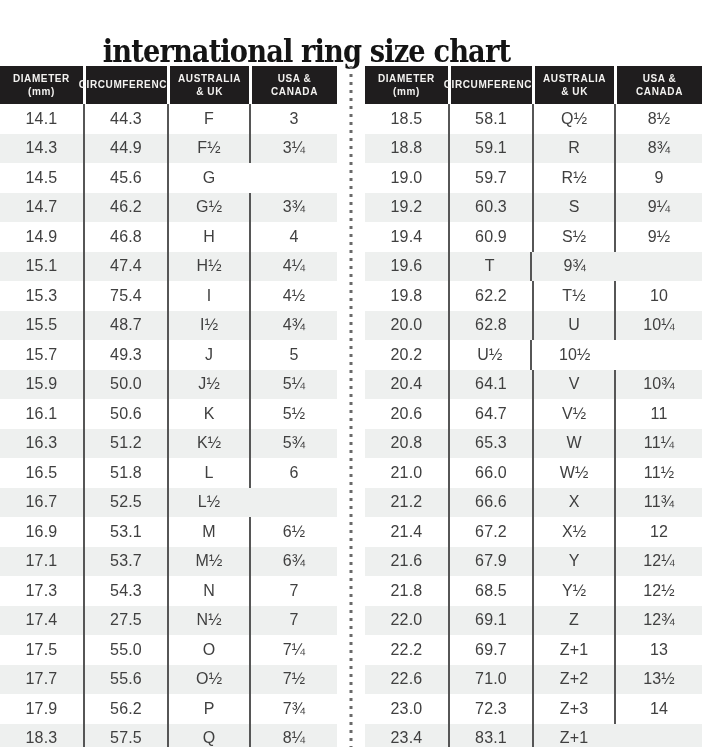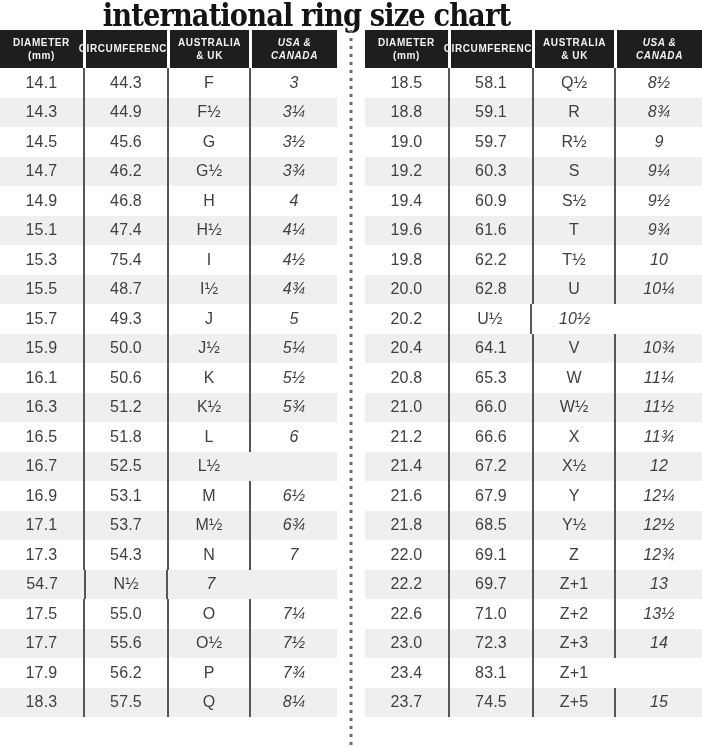--- a/index.html
+++ b/index.html
@@ -10,20 +10,21 @@
     height: 747px;
     background: #ffffff;
     font-family: "Liberation Sans", sans-serif;
     overflow: hidden;
   }
   .title-wrap {
     width: 612px;
     height: 30px;
     text-align: center;
     white-space: nowrap;
+    margin-top: 36px;
   }
   .page-title {
     display: inline-block;
     font-family: "DejaVu Serif", serif;
     font-weight: 800;
     font-size: 31px;
     line-height: 30px;
     letter-spacing: -1px;
     color: #141414;
     transform: scaleX(0.88);
@@ -76,21 +77,21 @@
     align-items: center;
     justify-content: center;
     font-size: 16px;
     color: var(--cell-text, #404040);
     letter-spacing: 0.2px;
   }
   .td + .td { border-left: 2px solid var(--divider, #565656); }
   .col-1 { width: 24.6%; flex: 0 0 24.6%; }
   .col-2 { width: 25.0%; flex: 0 0 25.0%; }
   .col-3 { width: 24.3%; flex: 0 0 24.3%; text-align: center; }
-  .col-4 { width: 26.1%; flex: 0 0 26.1%; font-style: italic; }
+  .col-4 { width: 26.1%; flex: 0 0 26.1%; }
   .dotted-divider {
     width: 28px;
     flex: 0 0 28px;
     position: relative;
   }
   .dotted-divider::before {
     content: "";
     position: absolute;
     left: 50%;
     transform: translateX(-50%);
@@ -140,21 +141,20 @@
           <div class="tr">
             <div class="td col-1">14.3</div>
             <div class="td col-2">44.9</div>
             <div class="td col-3">F½</div>
             <div class="td col-4">3¼</div>
           </div>
           <div class="tr">
             <div class="td col-1">14.5</div>
             <div class="td col-2">45.6</div>
             <div class="td col-3">G</div>
-            <div class="td col-4">3½</div>
           </div>
           <div class="tr">
             <div class="td col-1">14.7</div>
             <div class="td col-2">46.2</div>
             <div class="td col-3">G½</div>
             <div class="td col-4">3¾</div>
           </div>
           <div class="tr">
             <div class="td col-1">14.9</div>
             <div class="td col-2">46.8</div>
@@ -226,21 +226,22 @@
             <div class="td col-3">M½</div>
             <div class="td col-4">6¾</div>
           </div>
           <div class="tr">
             <div class="td col-1">17.3</div>
             <div class="td col-2">54.3</div>
             <div class="td col-3">N</div>
             <div class="td col-4">7</div>
           </div>
           <div class="tr">
-            <div class="td col-2">54.7</div>
+            <div class="td col-1">17.4</div>
+            <div class="td col-2">27.5</div>
             <div class="td col-3">N½</div>
             <div class="td col-4">7</div>
           </div>
           <div class="tr">
             <div class="td col-1">17.5</div>
             <div class="td col-2">55.0</div>
             <div class="td col-3">O</div>
             <div class="td col-4">7¼</div>
           </div>
           <div class="tr">
@@ -308,21 +309,20 @@
             <div class="td col-4">9¼</div>
           </div>
           <div class="tr">
             <div class="td col-1">19.4</div>
             <div class="td col-2">60.9</div>
             <div class="td col-3">S½</div>
             <div class="td col-4">9½</div>
           </div>
           <div class="tr">
             <div class="td col-1">19.6</div>
-            <div class="td col-2">61.6</div>
             <div class="td col-3">T</div>
             <div class="td col-4">9¾</div>
           </div>
           <div class="tr">
             <div class="td col-1">19.8</div>
             <div class="td col-2">62.2</div>
             <div class="td col-3">T½</div>
             <div class="td col-4">10</div>
           </div>
           <div class="tr">
@@ -334,20 +334,26 @@
           <div class="tr">
             <div class="td col-1">20.2</div>
             <div class="td col-3">U½</div>
             <div class="td col-4">10½</div>
           </div>
           <div class="tr">
             <div class="td col-1">20.4</div>
             <div class="td col-2">64.1</div>
             <div class="td col-3">V</div>
             <div class="td col-4">10¾</div>
+          </div>
+          <div class="tr">
+            <div class="td col-1">20.6</div>
+            <div class="td col-2">64.7</div>
+            <div class="td col-3">V½</div>
+            <div class="td col-4">11</div>
           </div>
           <div class="tr">
             <div class="td col-1">20.8</div>
             <div class="td col-2">65.3</div>
             <div class="td col-3">W</div>
             <div class="td col-4">11¼</div>
           </div>
           <div class="tr">
             <div class="td col-1">21.0</div>
             <div class="td col-2">66.0</div>

